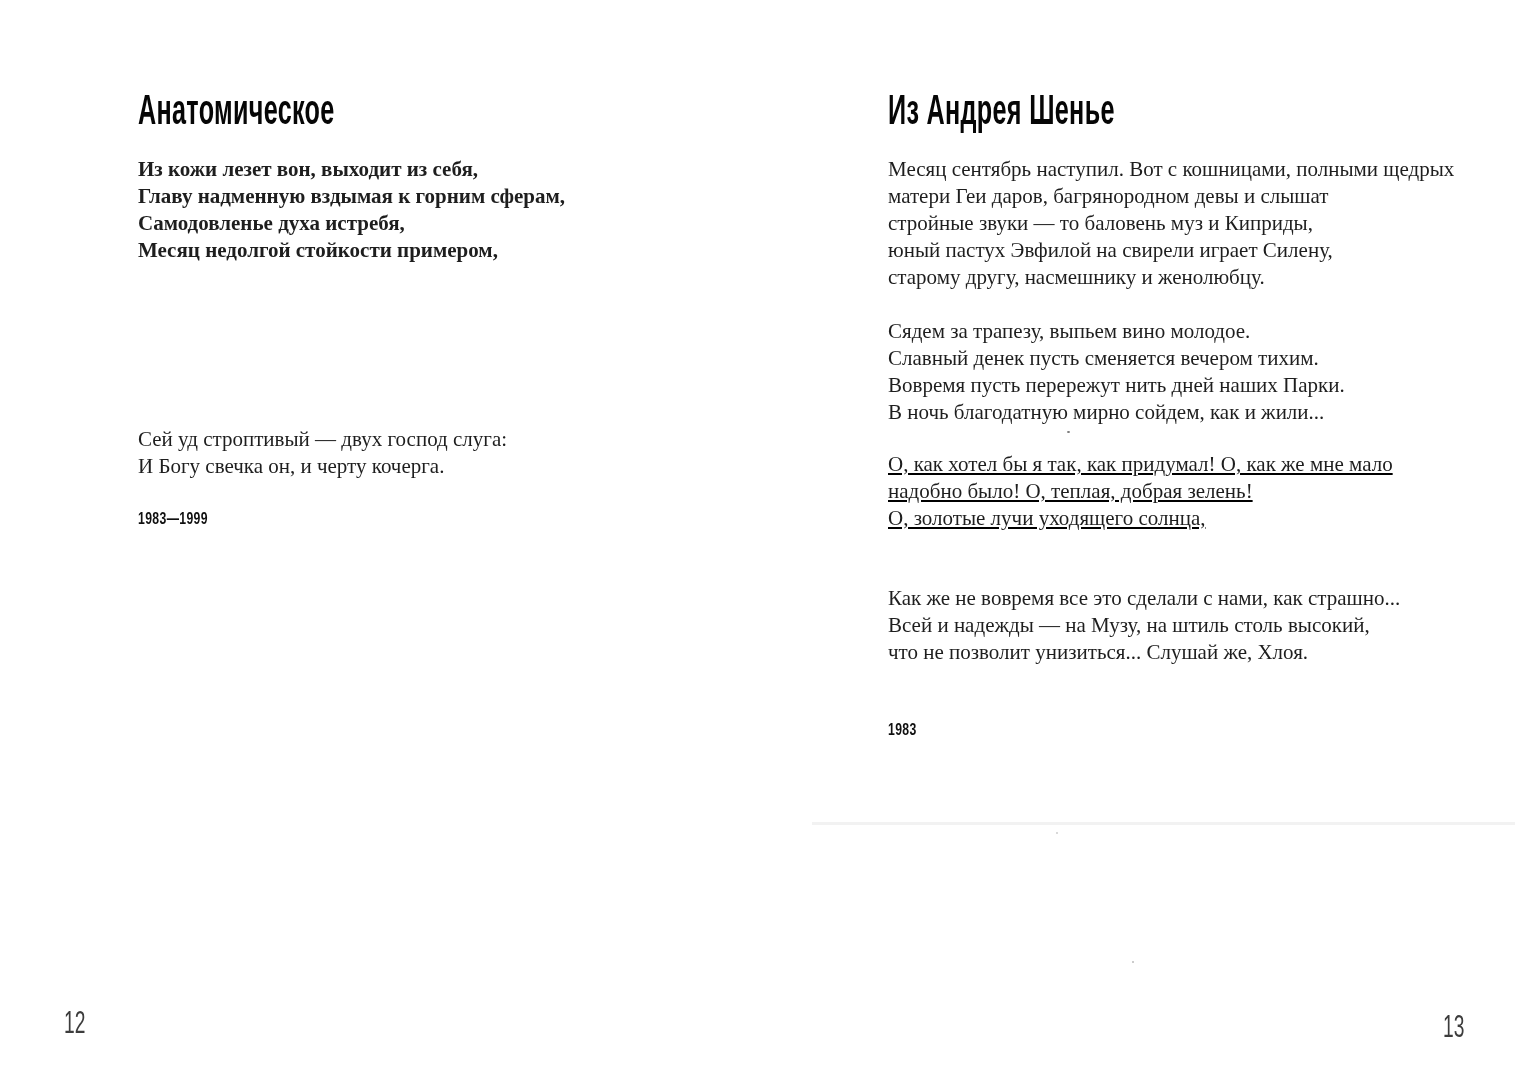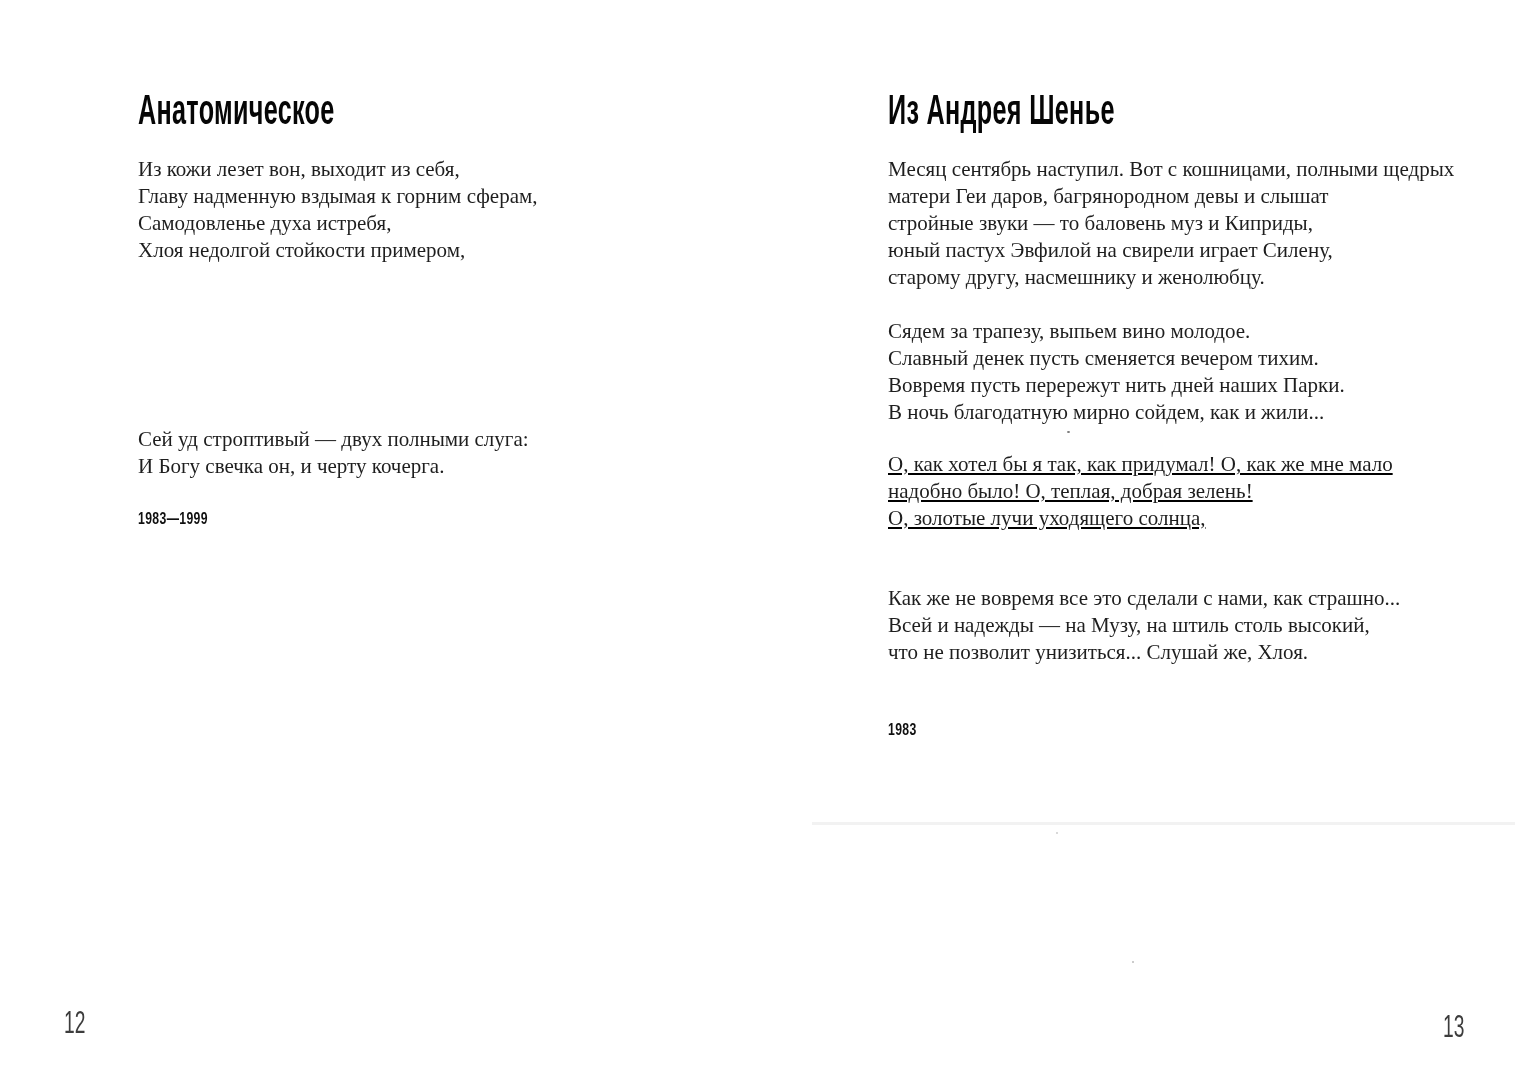--- a/index.html
+++ b/index.html
@@ -86,30 +86,30 @@
   .speck-3 { left: 1132px; top: 961px; width: 2px; height: 2px; background: #bbbbbb; }
 </style>
 </head>
 <body>
 
 <div>
 
   <section class="page page-left">
     <h1 class="poem-title" style="left:130px; top:89px;">Анатомическое</h1>
 
-    <div class="stanza" style="left:130px; top:156px;">
+    <div class="stanza" style="left:130px; top:156px;font-weight:bold;">
         <div class="poem-line">Из кожи лезет вон, выходит из себя,</div>
         <div class="poem-line">Главу надменную вздымая к горним сферам,</div>
         <div class="poem-line">Самодовленье духа истребя,</div>
-        <div class="poem-line">Хлоя недолгой стойкости примером,</div>
+        <div class="poem-line">Месяц недолгой стойкости примером,</div>
       </div>
 
 
     <div class="stanza" style="left:130px; top:426px;">
-        <div class="poem-line">Сей уд строптивый — двух полными слуга:</div>
+        <div class="poem-line">Сей уд строптивый — двух господ слуга:</div>
         <div class="poem-line">И Богу свечка он, и черту кочерга.</div>
       </div>
 
     <div class="poem-date" style="left:130px; top:510px;">1983—1999</div>
 
     <div class="page-number" style="left:56px; top:1007px;">12</div>
   </section>
 
   <section class="page page-right">
     <h1 class="poem-title" style="left:126px; top:89px;">Из Андрея Шенье</h1>

